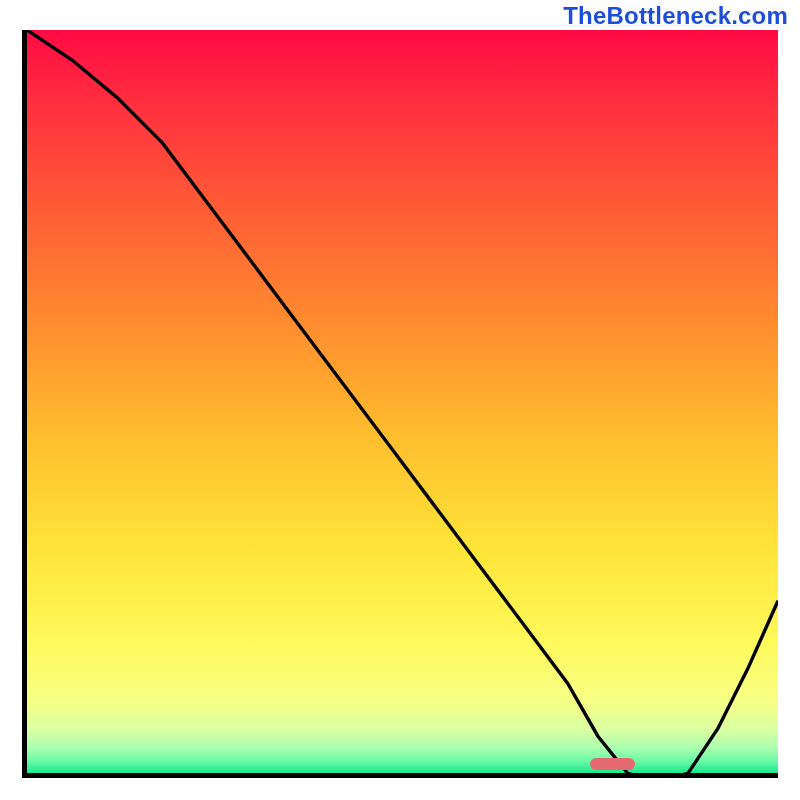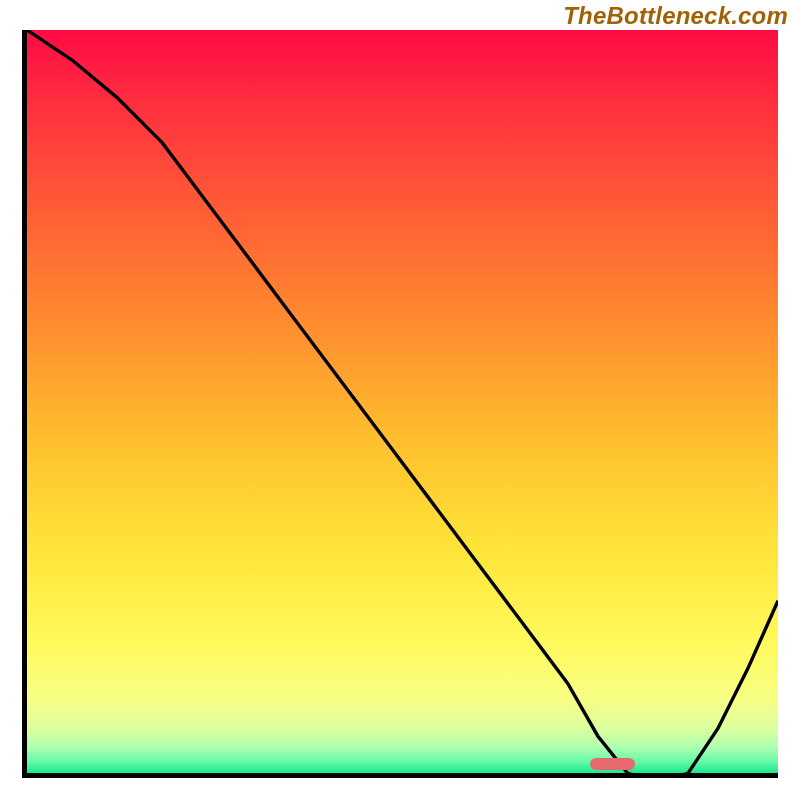--- a/index.html
+++ b/index.html
@@ -14,23 +14,22 @@
     position: relative;
     width: 800px;
     height: 800px;
   }
   .watermark {
     position: absolute;
     top: 2px;
     right: 12px;
     font-size: 24px;
     font-weight: bold;
-    color: #a16207;
+    color: #1d4ed8;
     letter-spacing: 0.2px;
-    font-style: italic;
   }
   .plot-area {
     position: absolute;
     left: 22px;
     top: 30px;
     width: 756px;
     height: 748px;
     border-left: 5px solid #000;
     border-bottom: 5px solid #000;
     box-sizing: border-box;

